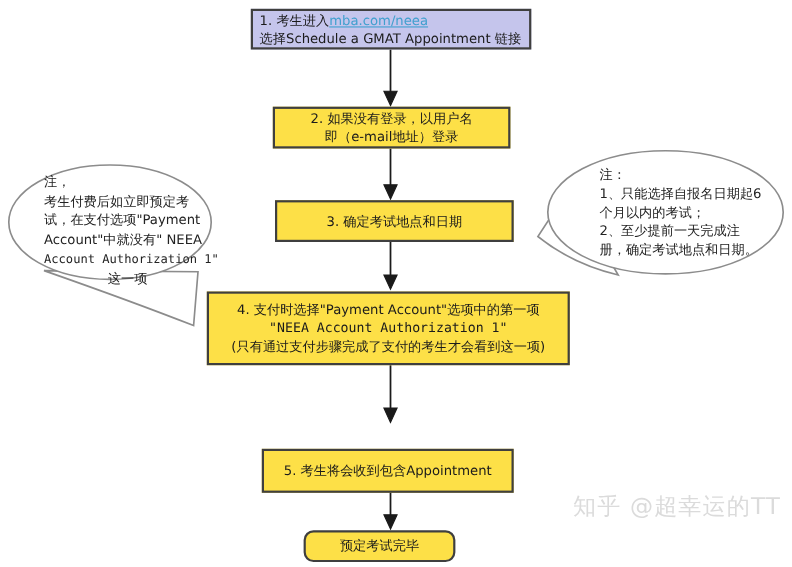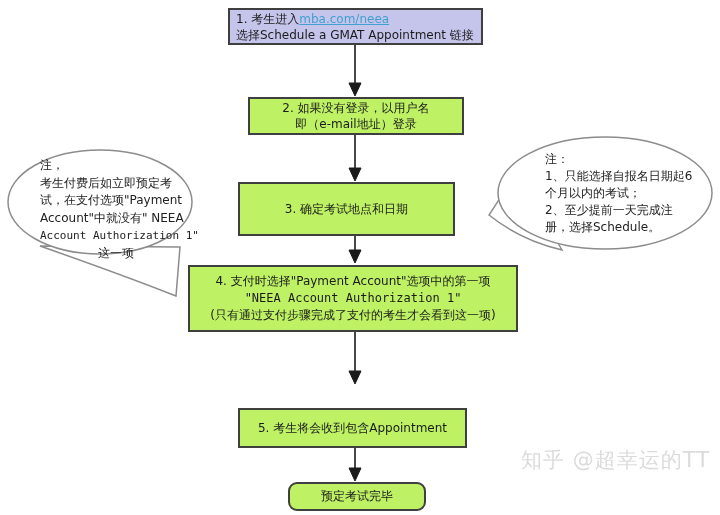--- a/index.html
+++ b/index.html
@@ -15,21 +15,21 @@
   #shapes {
     position: absolute;
     left: 0; top: 0;
     width: 720px; height: 515px;
     z-index: 0;
   }
   .box {
     position: absolute;
     box-sizing: border-box;
     border: 2px solid #3f3f3f;
-    background: #bef264;
+    background: #fde047;
     color: #1b1b1b;
     font-size: 12px;
     line-height: 15px;
     display: flex;
     flex-direction: column;
     justify-content: center;
     align-items: center;
     white-space: nowrap;
     z-index: 2;
   }
@@ -39,24 +39,24 @@
     align-items: flex-start;
     padding-left: 6px;
     line-height: 16px;
   }
   #step1 .link {
     color: #41a0cf;
     text-decoration: underline;
     cursor: pointer;
   }
   #step2 { left: 248px; top: 97px;  width: 216px; height: 38px; line-height: 16px; }
-  #step3 { left: 238px; top: 182px; width: 217px; height: 54px; }
+  #step3 { left: 250px; top: 182px; width: 217px; height: 38px; }
   #step4 { left: 188px; top: 265px; width: 330px; height: 67px; line-height: 17px; }
   #step5 { left: 238px; top: 408px; width: 229px; height: 40px; line-height: 16px; }
-  #end   { left: 288px; top: 482px; width: 138px; height: 29px; border-radius: 9px; }
+  #end   { left: 276px; top: 482px; width: 138px; height: 29px; border-radius: 9px; }
   .mono  { font-family: "DejaVu Sans Mono", "Liberation Mono", monospace; }
   .note {
     position: absolute;
     z-index: 2;
     color: #222222;
     font-size: 12px;
     white-space: nowrap;
   }
   #left-note  { left: 40px;  top: 157px; width: 152px; line-height: 17.5px; }
   #left-note .mono { font-size: 11px; }
@@ -144,18 +144,18 @@
     <div>Account"中就没有" NEEA</div>
     <div class="mono">Account Authorization 1"</div>
     <div class="center">这一项</div>
   </div>
 
   <div class="note" id="right-note">
     <div>注：</div>
     <div>1、只能选择自报名日期起6</div>
     <div>个月以内的考试；</div>
     <div>2、至少提前一天完成注</div>
-    <div>册，选择Schedule。</div>
+    <div>册，确定考试地点和日期。</div>
   </div>
 
   <div id="watermark">知乎 @超幸运的TT</div>
 
 </div>
 
 </body></html>

